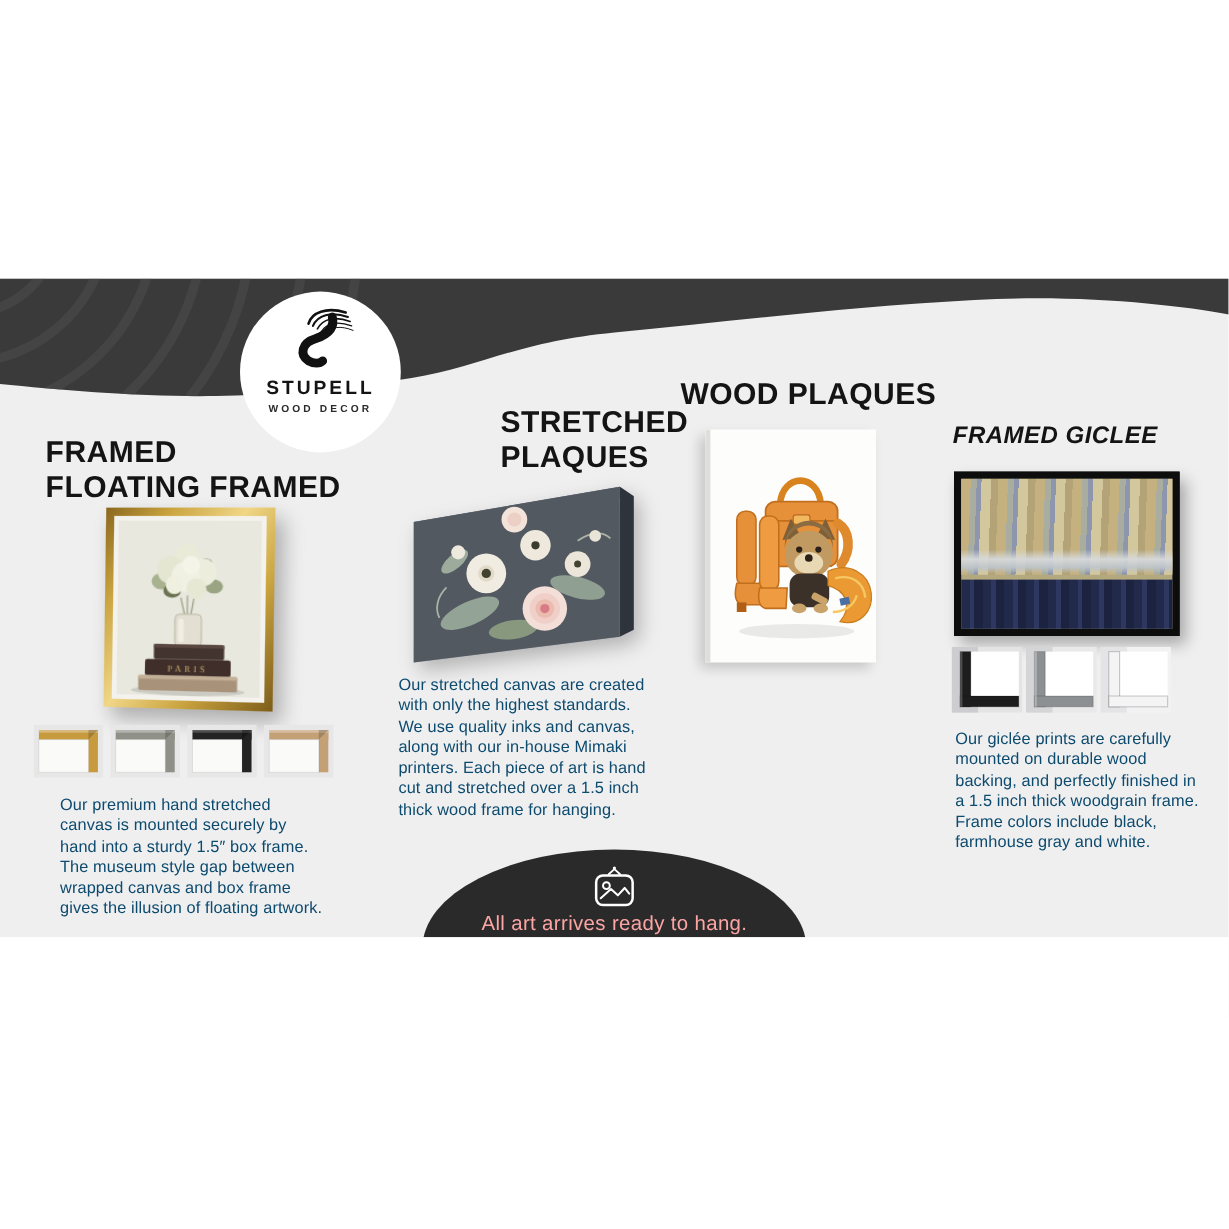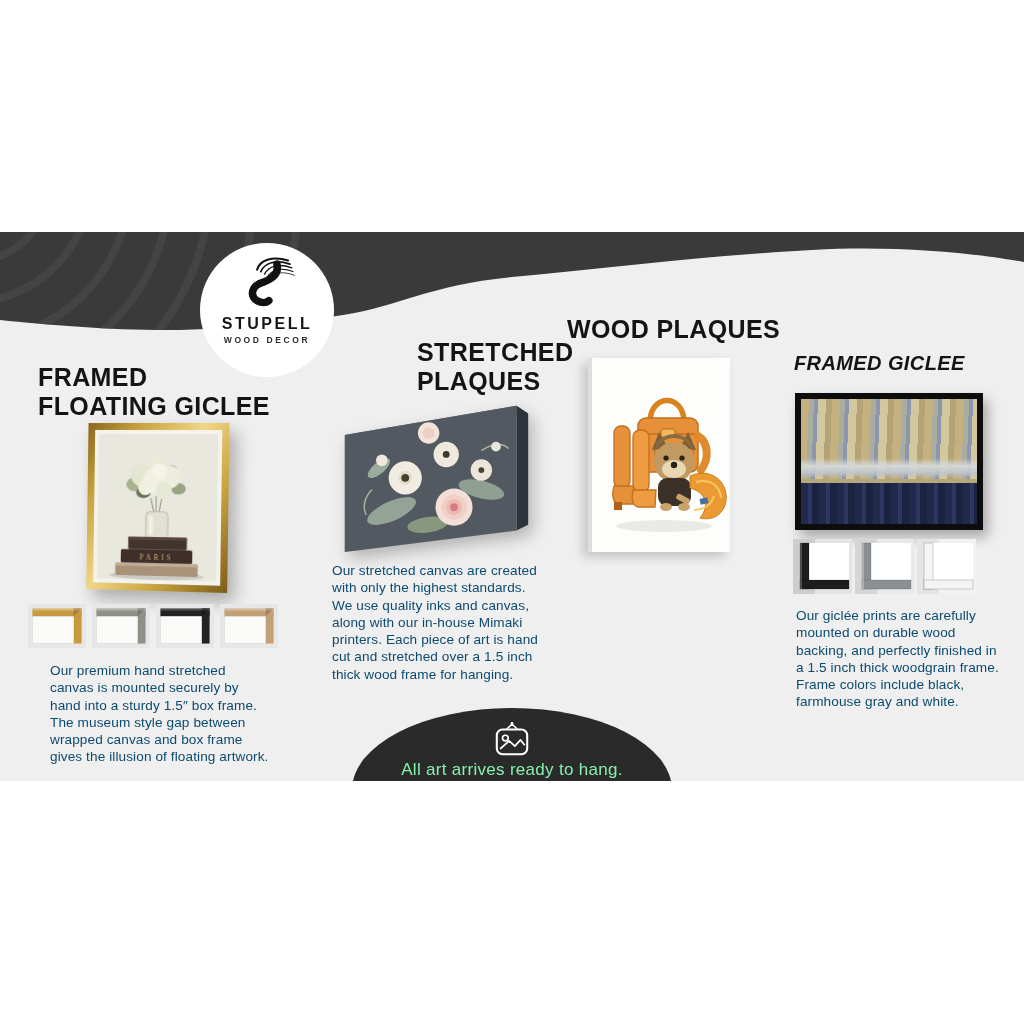--- a/index.html
+++ b/index.html
@@ -42,21 +42,21 @@
       linear-gradient(to bottom, rgba(220,223,224,0) 0%, rgba(215,218,219,0.95) 40%, rgba(190,197,203,0.9) 75%, rgba(190,197,203,0) 100%),
       repeating-linear-gradient(90deg,#222a4c 0 7px,#2d3760 7px 11px,#1b2340 11px 18px),
       repeating-linear-gradient(92deg,#c5b180 0 8px,#a8ad9f 8px 13px,#8e96ad 13px 17px,#d3c79e 17px 25px,#b3a377 25px 31px);
     background-size:100% 16%,100% 33%,100% 64%;
     background-position:0 56%,0 100%,0 0;
     background-repeat:no-repeat;}
   
   .dome{position:absolute;left:352px;top:708px;width:320px;height:82px;background:#2a2a2a;z-index:5;
     border-radius:160px 160px 0 0 / 82px 82px 0 0;display:flex;flex-direction:column;align-items:center;overflow:hidden;}
   .dome-icon{margin-top:12px;}
-  .dome-text{color:#86efac;font-size:17px;letter-spacing:0.3px;margin-top:2px;}
+  .dome-text{color:#fca5a5;font-size:17px;letter-spacing:0.3px;margin-top:2px;}
 </style>
 </head>
 <body>
 
 <div class="stage">
 
   <div class="panel"></div>
 
   <svg class="wave" viewBox="0 0 1024 110" preserveAspectRatio="none">
     <defs>
@@ -86,21 +86,21 @@
         <path d="M92,30 C73,23 58,26 51,38" stroke-width="1.7"></path>
         <path d="M94,36 C77,29 63,31 56,41" stroke-width="1.3"></path>
       </g>
     </svg>
     <div class="logo-name">STUPELL</div>
     <div class="logo-tag">WOOD DECOR</div>
   </div>
 
   <div class="h" style="left:38px;top:363px;">
     <div>FRAMED</div>
-    <div>FLOATING GICLEE</div>
+    <div>FLOATING FRAMED</div>
   </div>
 
   <div class="figure float-frame">
     <div class="float-gap">
       <svg class="float-art" viewBox="0 0 130 150" preserveAspectRatio="none">
         <rect width="130" height="150" fill="#ecebe4"></rect>
         <rect width="130" height="150" fill="#e2e1d8" opacity="0.35"></rect>
         <g stroke="#8f9478" stroke-width="1.3" opacity="0.8">
           <line x1="58" y1="66" x2="62" y2="82"></line>
             <line x1="70" y1="66" x2="67" y2="82"></line>

